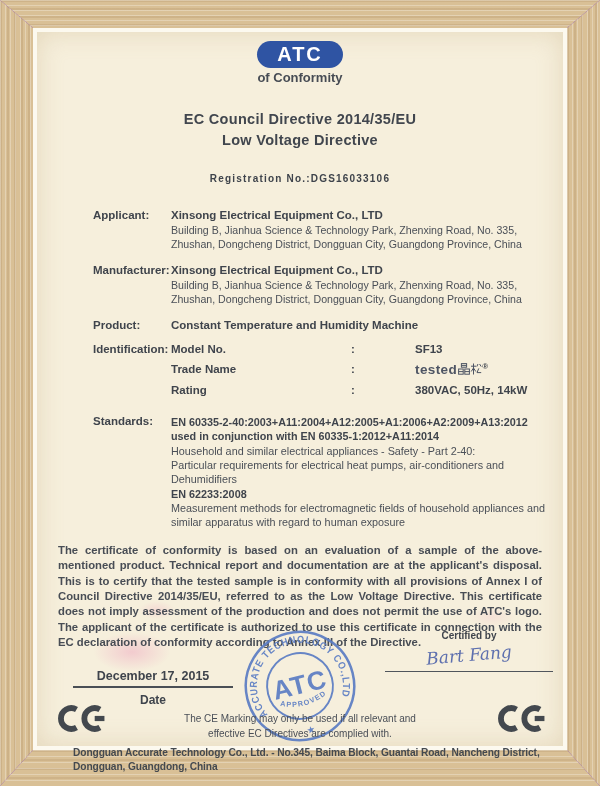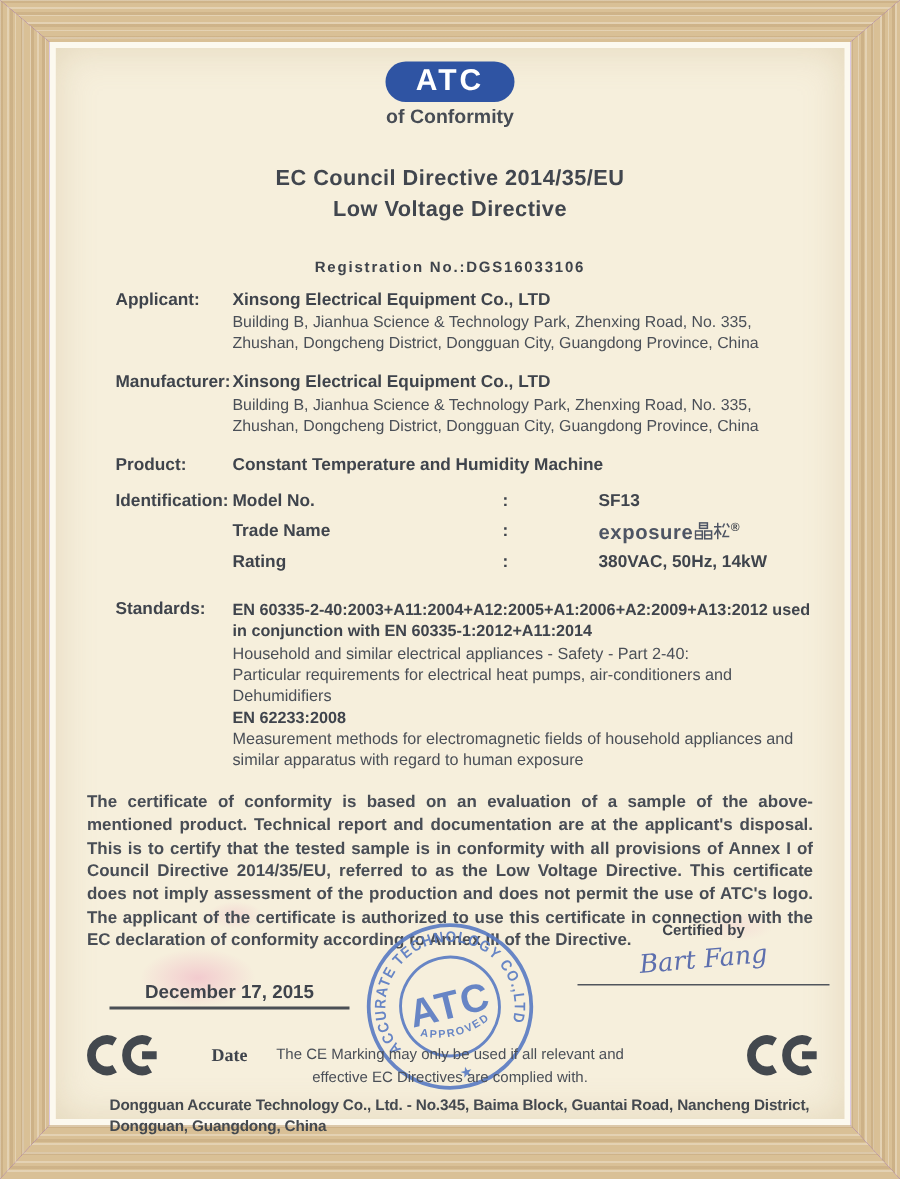--- a/index.html
+++ b/index.html
@@ -36,40 +36,40 @@
     display:flex;align-items:center;justify-content:center;}
   .logo-pill span{color:#fff;font-weight:bold;font-size:20px;letter-spacing:2px;}
   .title{margin:-3px 0 0;text-align:center;font-size:27px;font-weight:bold;
     letter-spacing:11px;text-indent:11px;color:#3e444c;}
   .subtitle{text-align:center;font-size:13px;font-weight:bold;margin-top:2px;color:#474c54;}
   .directives{text-align:center;font-size:14.5px;font-weight:bold;margin-top:24px;
     line-height:1.45;letter-spacing:.3px;color:#41464e;}
   .registration{text-align:center;font-size:10px;font-weight:bold;margin-top:22px;
     letter-spacing:1.2px;color:#3e434b;}
   
-  .rows{margin-top:10px;padding:0 18px 0 40px;}
+  .rows{margin-top:25px;padding:0 18px 0 56px;}
   .row{display:grid;grid-template-columns:78px 1fr;margin-bottom:12px;}
   .row-label{font-size:11.5px;font-weight:bold;}
   .row-value{font-size:11.5px;}
   .bold{font-weight:bold;}
   .addr{font-size:10.6px;font-weight:400;color:#4a4f57;line-height:1.32;margin-top:3px;}
   .id-grid{display:grid;grid-template-columns:132px 16px 1fr;font-weight:bold;margin-bottom:7px;align-items:center;gap:48px;}
   .semsong{font-size:13.5px;font-weight:bold;letter-spacing:.4px;color:#4e5564;}
   .cjk-glyph{vertical-align:-1px;margin-left:1px;}
   .reg-mark{font-size:8px;vertical-align:super;}
   .std-line{font-size:10.8px;line-height:1.33;}
   .std-normal{font-weight:400;color:#4a4f57;}
   
   .bodytext{margin:13px 21px 0;font-size:11.3px;font-weight:bold;line-height:1.36;
     text-align:justify;color:#484d55;}
   
   .footer{position:relative;height:140px;margin-top:4px;}
   .date-block{position:absolute;left:36px;top:15px;width:160px;text-align:center;}
   .date-value{font-size:12.5px;font-weight:bold;padding-bottom:3px;border-bottom:2px solid #4a4f55;}
-  .date-label{font-size:12px;font-weight:bold;margin-top:23px;font-family:Liberation Serif, serif;}
+  .date-label{font-size:12px;font-weight:bold;margin-top:5px;}
   .stamp{position:absolute;left:50%;margin-left:-60px;top:-28px;width:120px;height:120px;
     transform:rotate(-14deg);opacity:.92;}
   .certified{position:absolute;right:10px;top:-24px;width:168px;text-align:center;}
   .certified-label{font-size:10px;font-weight:bold;}
   .signature{font-family:"DejaVu Serif",serif;font-style:italic;font-size:17px;color:#5d6fae;
     transform:rotate(-5deg);margin-top:4px;}
   .sig-line{border-bottom:1.5px solid #50555c;margin-top:6px;}
   .ce{position:absolute;top:50px;}
   .ce-left{left:20px;}
   .ce-right{right:14px;}
@@ -127,21 +127,21 @@
         <div class="row-value">
           <div class="id-grid">
             <span>Model No.</span>
             <span>:</span>
             <span>SF13</span>
           </div>
           <div class="id-grid">
             <span>Trade Name</span>
             <span>:</span>
             <span>
-              <span class="semsong">exposure</span><svg class="cjk-glyph" width="24" height="12" viewBox="0 0 24 12">
+              <span class="semsong">tested</span><svg class="cjk-glyph" width="24" height="12" viewBox="0 0 24 12">
                 <g stroke="#4e5564" stroke-width="1" fill="none">
                   <rect x="3.4" y="0.6" width="5.2" height="3.6"></rect>
                     <line x1="3.4" y1="2.4" x2="8.6" y2="2.4"></line>
                   <rect x="0.6" y="6" width="4.6" height="5.2"></rect>
                     <line x1="0.6" y1="8.6" x2="5.2" y2="8.6"></line>
                   <rect x="6.8" y="6" width="4.6" height="5.2"></rect>
                     <line x1="6.8" y1="8.6" x2="11.4" y2="8.6"></line>
                   <line x1="15.5" y1="0.5" x2="15.5" y2="11.5"></line>
                     <line x1="13" y1="3.2" x2="18" y2="3.2"></line>
                   <line x1="15.5" y1="5" x2="13.2" y2="8.5"></line>

